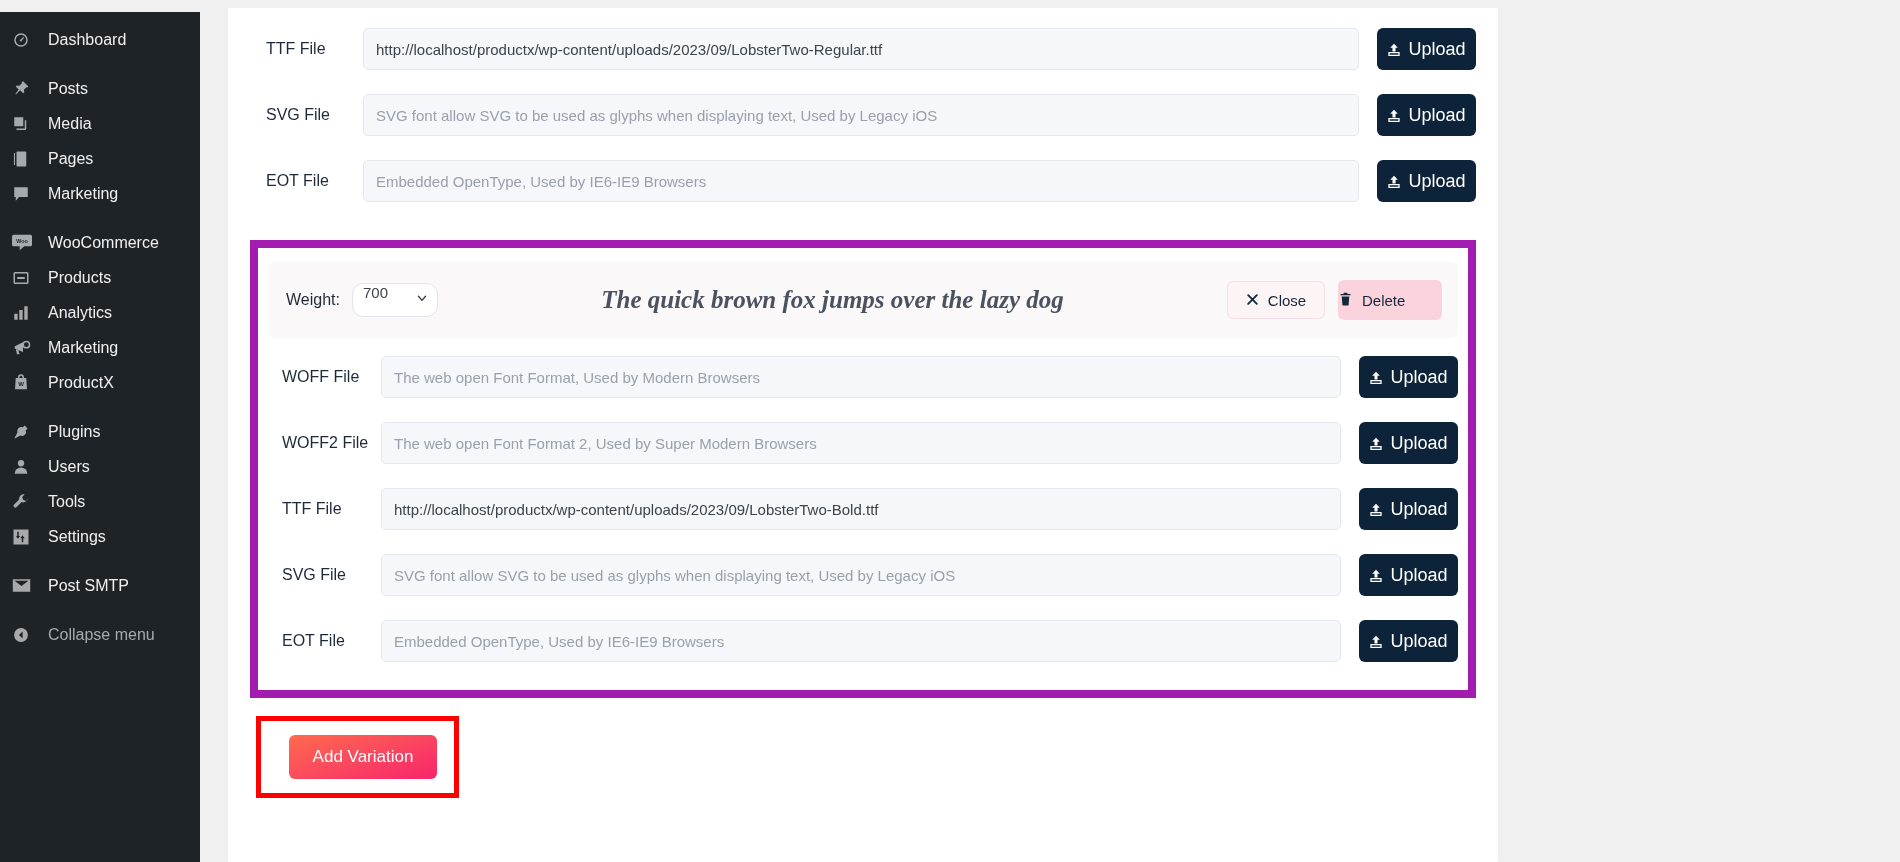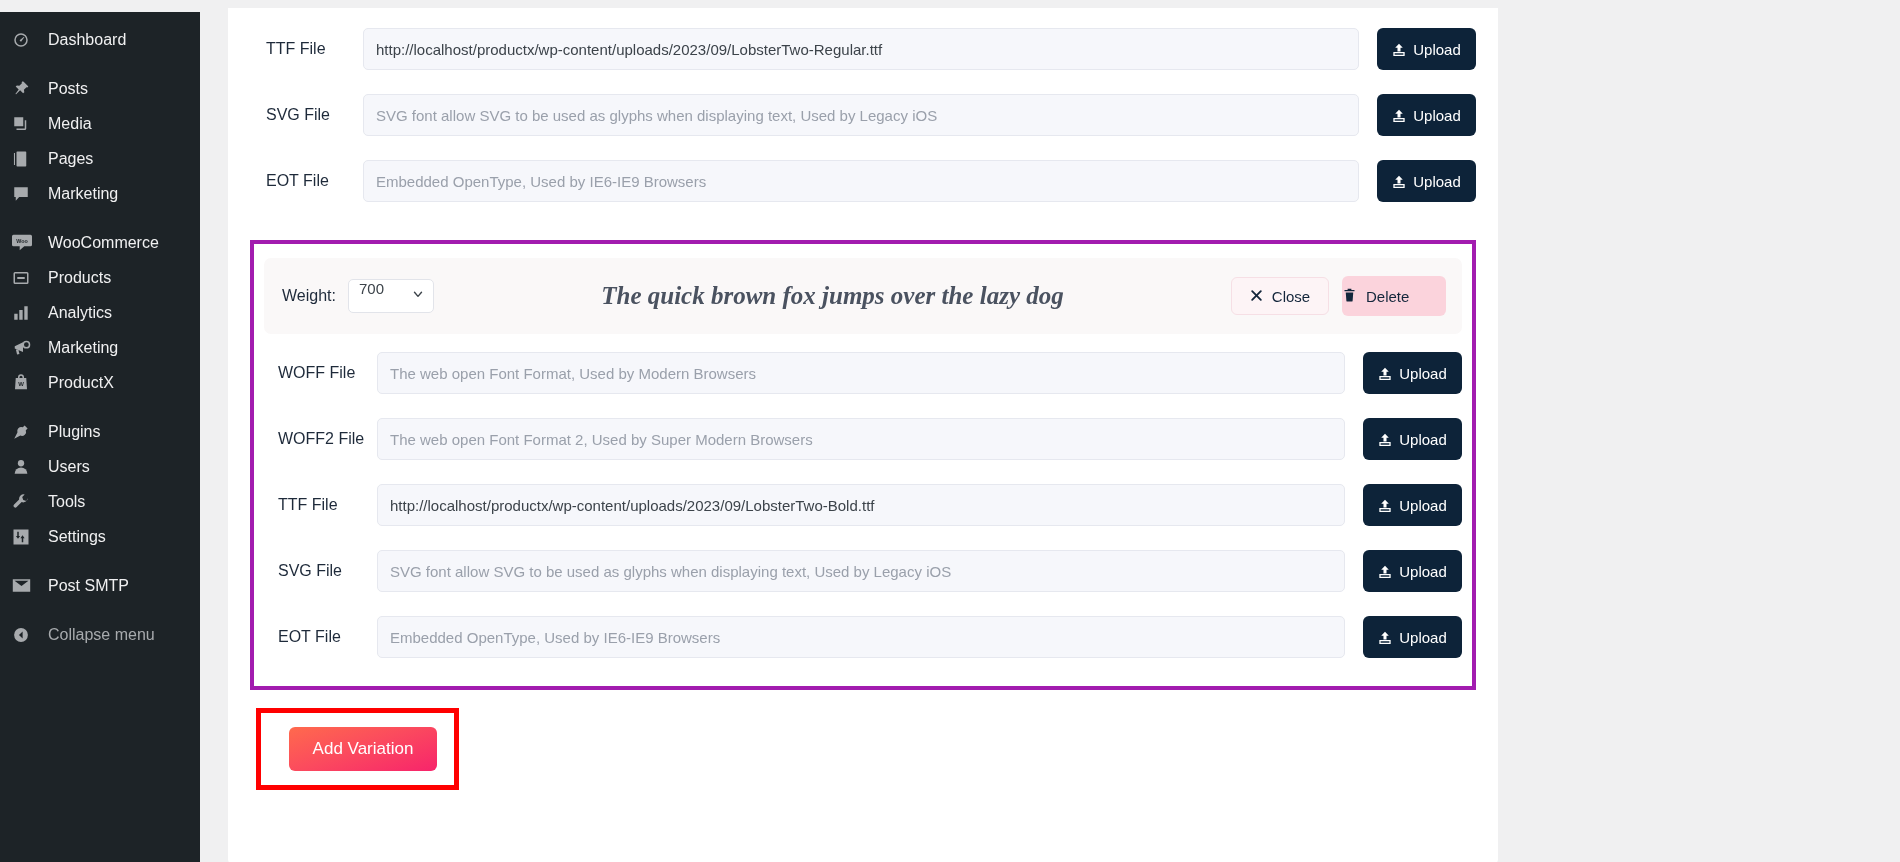--- a/index.html
+++ b/index.html
@@ -84,52 +84,52 @@
   }
   .file-input::placeholder { color: #9aa0ab; }
   .upload-btn {
     flex: 0 0 auto;
     margin-left: 18px;
     width: 99px; height: 42px;
     background: #0d2339;
     color: #ffffff;
     border: none;
     border-radius: 6px;
-    font-size: 15px;
+    font-size: 18px;
     font-family: "Liberation Sans", sans-serif;
     display: inline-flex; align-items: center; justify-content: center;
     gap: 7px;
     cursor: pointer;
   }
   .upload-btn svg { display:block; }
 
   
   .variation-wrap {
     position: relative;
     margin-top: 26px;
-    border: 4px solid #a21caf;
+    border: 8px solid #a21caf;
     padding: 14px 10px 16px 10px;
     background: #ffffff;
   }
   .variation-head {
     display: flex; align-items: center;
     background: #faf8f8;
     border-radius: 7px;
     height: 76px;
     padding: 0 16px 0 18px;
   }
   .weight-label {
     font-size: 16px; color: #1e2a3a;
     margin-right: 12px;
   }
   .weight-select {
     width: 86px; height: 34px;
     background: #ffffff;
     border: 1px solid #e2e4ea;
-    border-radius: 5px;
+    border-radius: 11px;
     font-size: 15px;
     color: #3c434a;
     padding: 0 6px 16px 10px;
     font-family: "Liberation Sans", sans-serif;
     appearance: none;
     -webkit-appearance: none;
     cursor: pointer;
   }
   .weight-box { position: relative; display: inline-flex; align-items: center; }
   .weight-caret {

